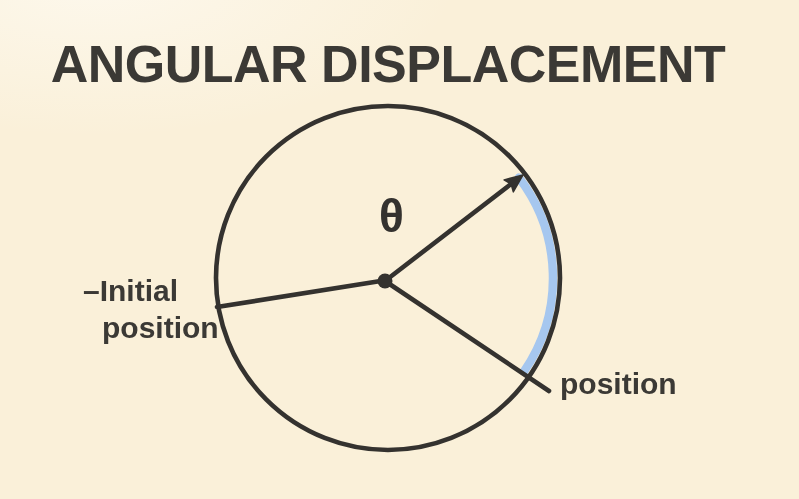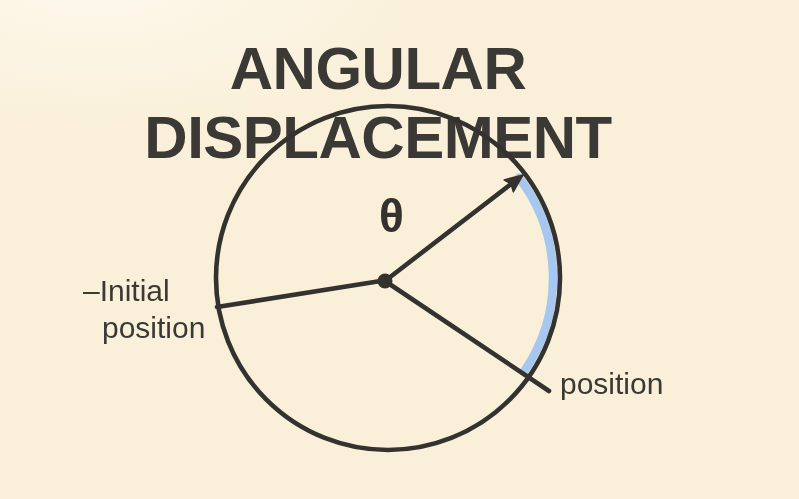--- a/index.html
+++ b/index.html
@@ -11,26 +11,26 @@
     width: 799px;
     height: 499px;
     overflow: hidden;
     background:
       radial-gradient(ellipse 600px 260px at 12% -4%, #fdf8ec 0%, rgba(253,248,236,0) 60%),
       #faf0d9;
     font-family: "Liberation Sans", "DejaVu Sans", sans-serif;
   }
   .title {
     position: absolute;
-    left: 7px;
+    left: 17px;
     top: 34px;
     width: 742px;
     margin: 0;
     text-align: center;
-    font-size: 60px;
+    font-size: 52px;
     font-weight: bold;
     letter-spacing: -0.5px;
     color: #3b3935;
   }
   .diagram-svg {
     position: absolute;
     left: 0;
     top: 0;
     width: 799px;
     height: 499px;
@@ -40,21 +40,21 @@
     left: 379px;
     top: 193px;
     font-size: 46px;
     font-weight: bold;
     color: #34322f;
     line-height: 1;
   }
   .pos-label {
     position: absolute;
     font-size: 30px;
-    font-weight: normal;
+    font-weight: bold;
     color: #3b3935;
     line-height: 37px;
     white-space: nowrap;
   }
   .pos-label .line {
     display: block;
   }
   .label-initial {
     left: 83px;
     top: 272px;

